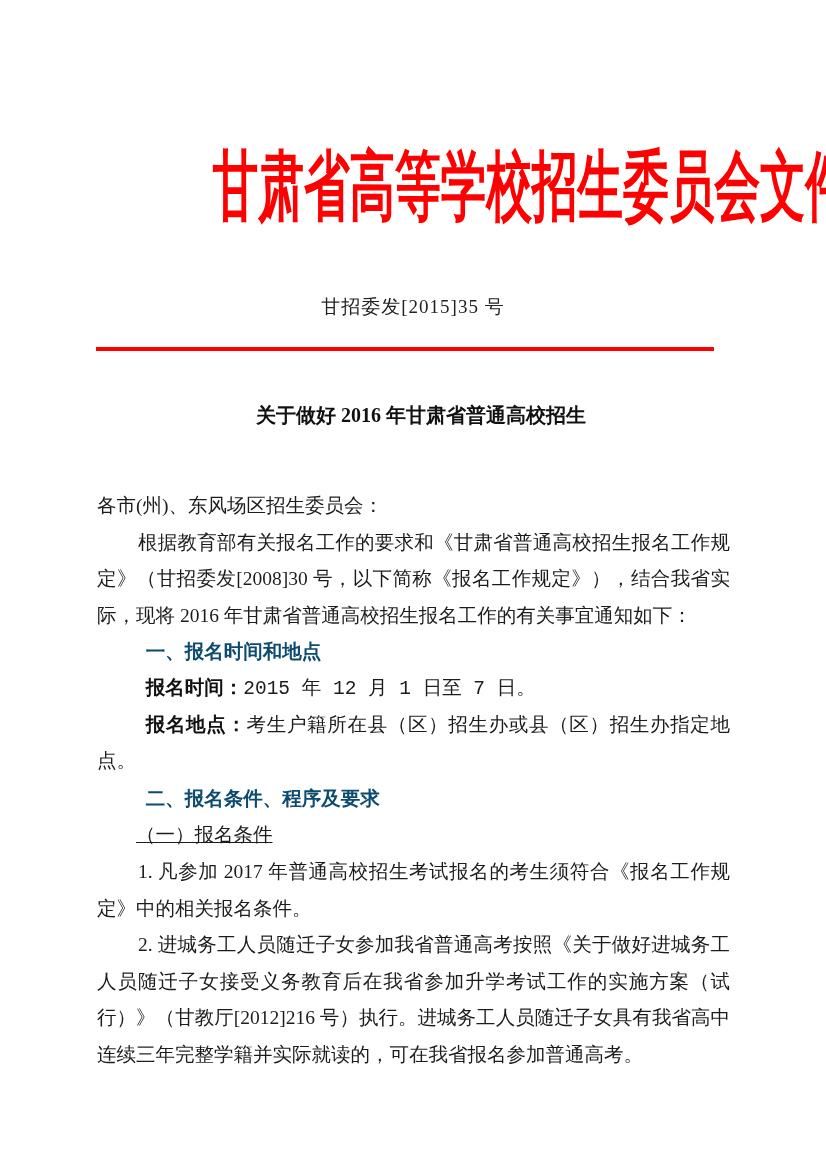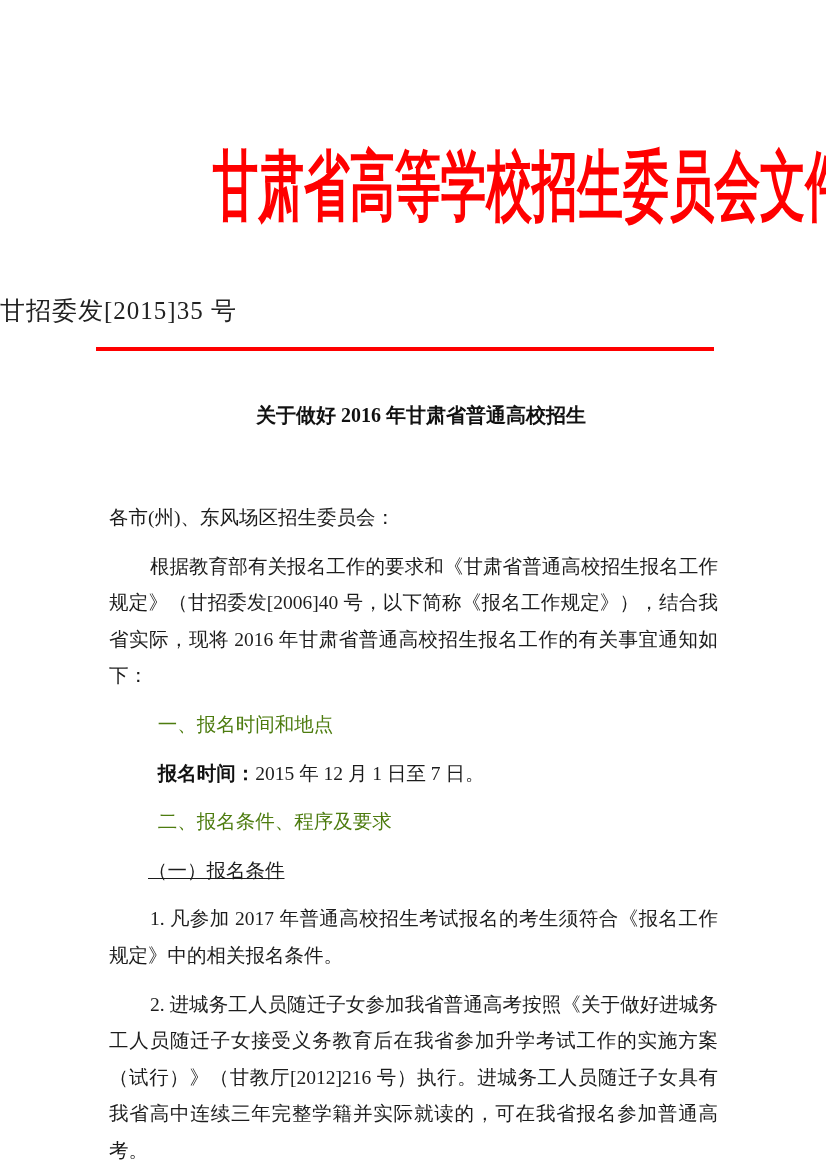--- a/index.html
+++ b/index.html
@@ -37,22 +37,22 @@
     transform-origin: center;
     letter-spacing: 0px;
   }
 
   
   .doc-number {
     position: absolute;
     top: 294px;
     left: 0;
     right: 0;
-    text-align: left;
-    font-size: 25px;
+    text-align: center;
+    font-size: 19px;
     letter-spacing: 1px;
     color: #222222;
   }
 
   
   .red-rule {
     position: absolute;
     top: 347px;
     left: 96px;
     width: 618px;
@@ -78,28 +78,28 @@
     position: absolute;
     top: 488px;
     left: 97px;
     width: 633px;
     font-size: 19.5px;
     line-height: 36.6px;
     text-align: justify;
     color: #1c1c1c;
   }
   .body-text p {
-    margin: 12px;
+    margin: 0;
     padding: 0;
   }
   .salutation { text-indent: 0; }
   .para       { text-indent: 2.1em; }
-  .heading    { text-indent: 2.5em; font-weight: normal; color: #4d7c0f; }
+  .heading    { text-indent: 2.5em; font-weight: bold; color: #0c4a6e; }
   .sub-heading{ text-indent: 2em; text-decoration: underline; }
-  .label-line { text-indent: 2.5em; }
+  .label-line { text-indent: 2.5em; font-family: Liberation Mono, monospace; }
   .label-line .lbl { font-weight: bold; color: #111111; }
 </style>
 </head>
 <body>
 
 <div class="page">
 
   <div class="banner">
     <span class="banner-inner">甘肃省高等学校招生委员会文件</span>
   </div>
@@ -109,26 +109,27 @@
   <div class="red-rule"></div>
 
   <div class="doc-title">
     <div>关于做好 2016 年甘肃省普通高校招生</div>
   </div>
 
   <div class="body-text">
 
     <p class="salutation">各市(州)、东风场区招生委员会：</p>
 
-    <p class="para">根据教育部有关报名工作的要求和《甘肃省普通高校招生报名工作规定》（甘招委发[2006]40 号，以下简称《报名工作规定》），结合我省实际，现将 2016 年甘肃省普通高校招生报名工作的有关事宜通知如下：</p>
+    <p class="para">根据教育部有关报名工作的要求和《甘肃省普通高校招生报名工作规定》（甘招委发[2008]30 号，以下简称《报名工作规定》），结合我省实际，现将 2016 年甘肃省普通高校招生报名工作的有关事宜通知如下：</p>
 
     <p class="heading">一、报名时间和地点</p>
 
     <p class="label-line"><span class="lbl">报名时间：</span><span>2015 年 12 月 1 日至 7 日。</span></p>
 
+    <p class="label-line"><span class="lbl">报名地点：</span><span>考生户籍所在县（区）招生办或县（区）招生办指定地点。</span></p>
 
     <p class="heading">二、报名条件、程序及要求</p>
 
     <p class="sub-heading">（一）报名条件</p>
 
     <p class="para">1. 凡参加 2017 年普通高校招生考试报名的考生须符合《报名工作规定》中的相关报名条件。</p>
 
     <p class="para">2. 进城务工人员随迁子女参加我省普通高考按照《关于做好进城务工人员随迁子女接受义务教育后在我省参加升学考试工作的实施方案（试行）》（甘教厅[2012]216 号）执行。进城务工人员随迁子女具有我省高中连续三年完整学籍并实际就读的，可在我省报名参加普通高考。</p>
 
   </div>

